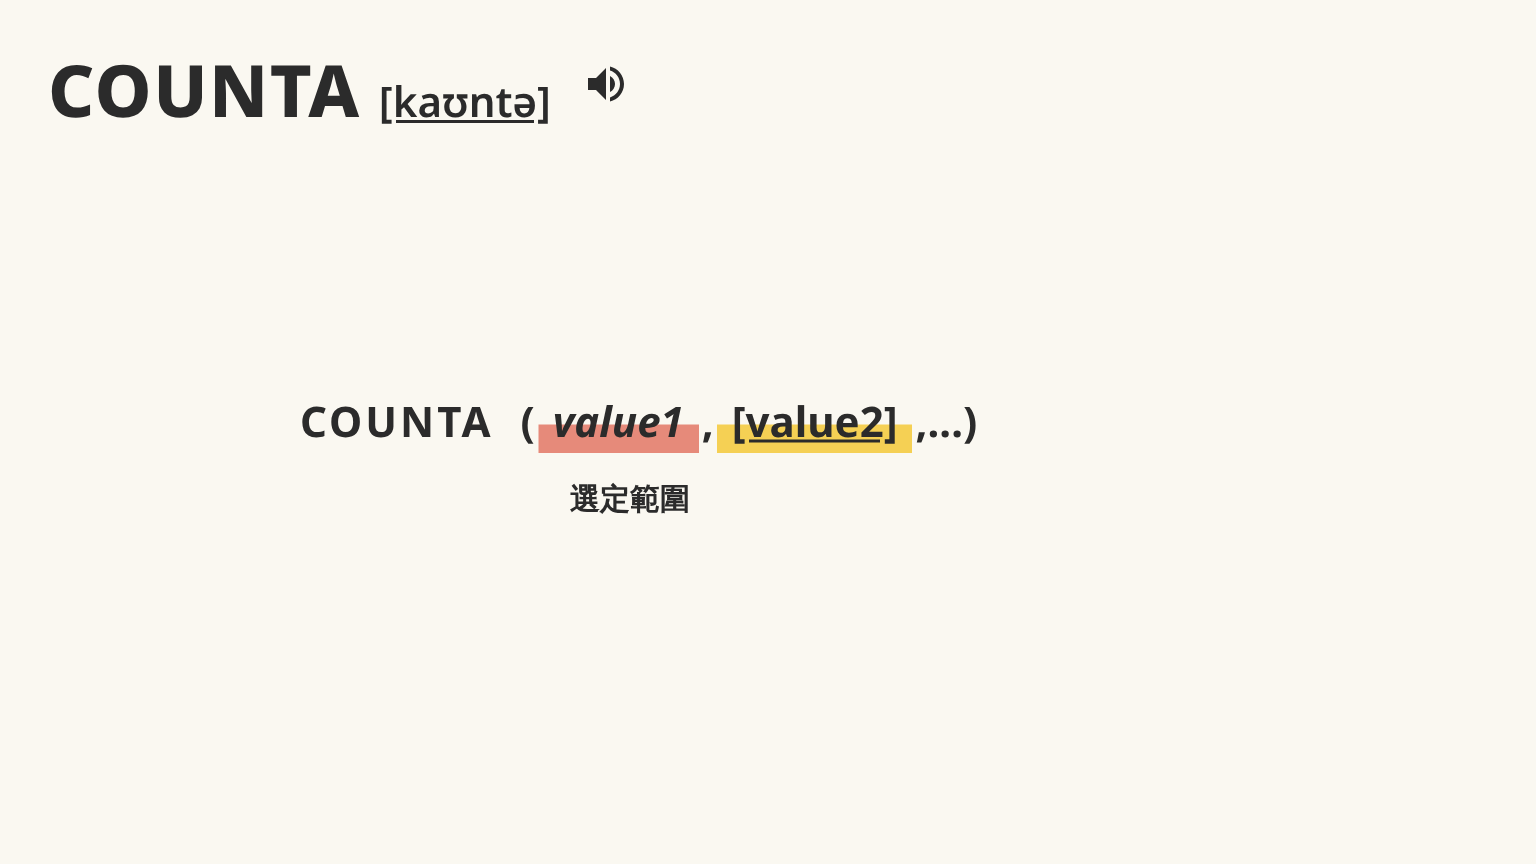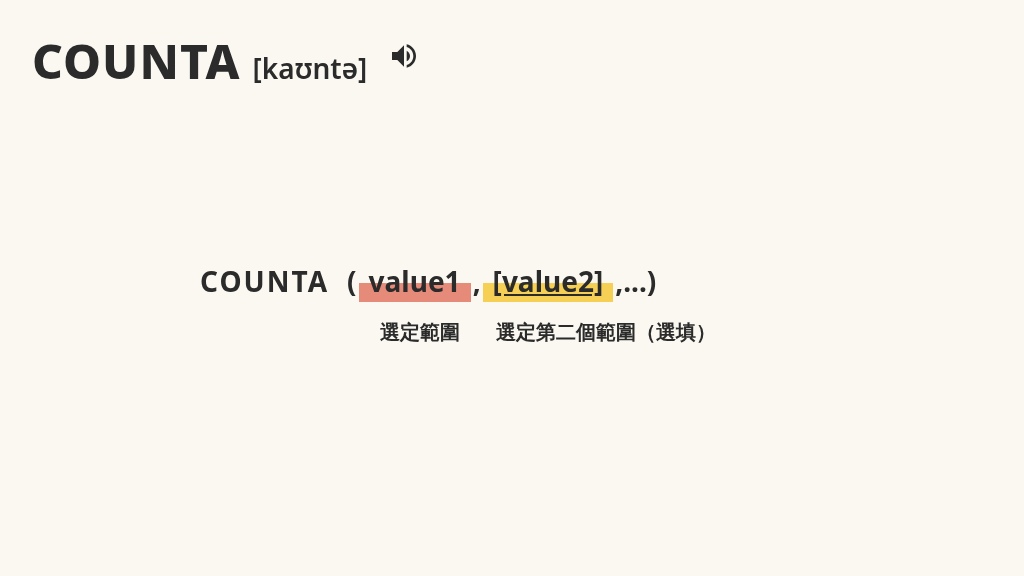--- a/index.html
+++ b/index.html
@@ -26,20 +26,21 @@
     }
     .title {
       font-size: 48px;
       font-weight: 800;
       letter-spacing: 1px;
     }
     .phonetic {
       font-size: 28px;
       font-weight: 600;
       color: #2b2b2b;
+      text-decoration: underline;
     }
     .speaker-icon {
       position: absolute;
       top: 40px;
       left: 388px;
       width: 32px;
       height: 32px;
       cursor: pointer;
     }
     .formula-container {
@@ -59,20 +60,21 @@
       letter-spacing: 2px;
       margin-right: 10px;
     }
     .paren {
       font-weight: 700;
     }
     .val1 {
       position: relative;
       display: inline-block;
       padding: 0 4px;
+      font-style: italic;
     }
     .val1::before {
       content: '';
       position: absolute;
       left: -6px;
       right: -6px;
       top: 55%;
       height: 50%;
       background-color: #e68a7a;
       z-index: -1;
@@ -91,21 +93,21 @@
       top: 55%;
       height: 50%;
       background-color: #f5d054;
       z-index: -1;
     }
     .annotations {
       position: absolute;
       top: 318px;
       left: 380px;
       display: flex;
-      gap: 36px;
+      gap: 22px;
       font-size: 20px;
       font-weight: 600;
       color: #2b2b2b;
     }
     .z1 {
       position: relative;
       z-index: 1;
     }
   </style>
 </head>
@@ -130,14 +132,13 @@
     <span class="paren">(</span>
     <span class="val1"><span class="z1">value1</span></span>
     <span>,</span>
     <span class="val2"><span class="z1">[value2]</span></span>
     <span>,...)</span>
   </div>
 </div>
 
 <div class="annotations">
   <span>選定範圍</span>
-  <span>選定第二個範圍（選填）</span>
 </div>
 
 </body></html>

